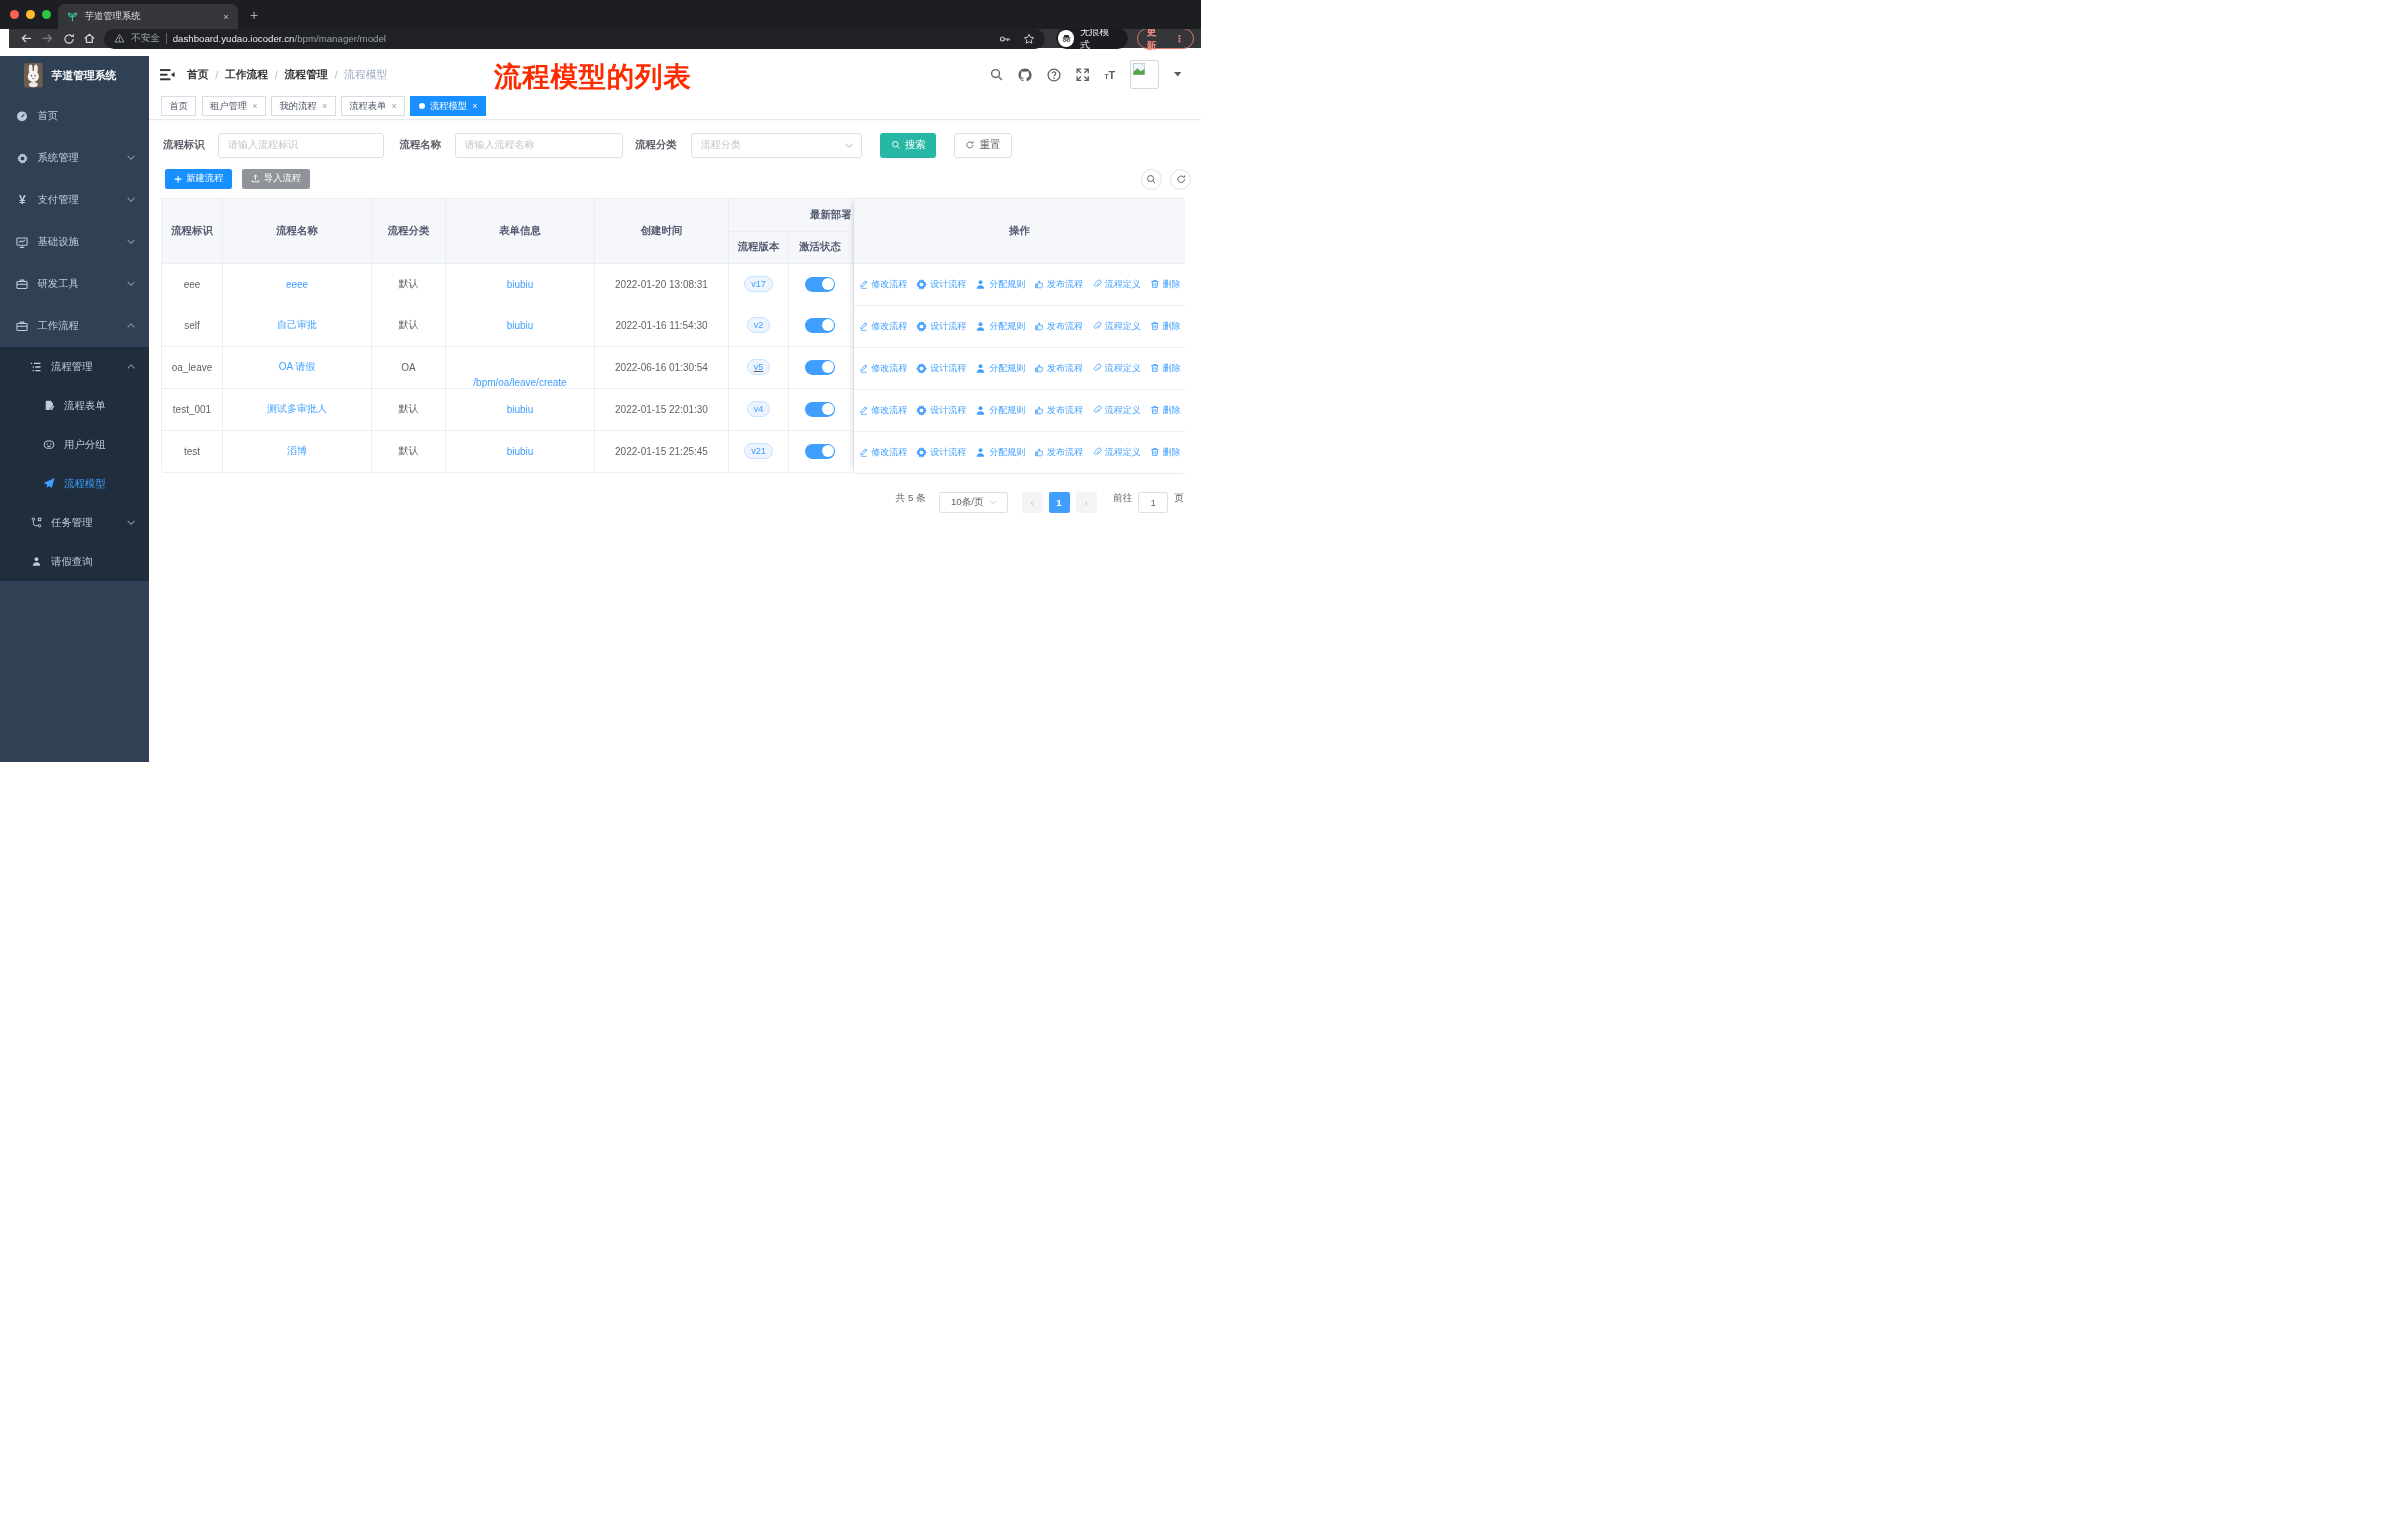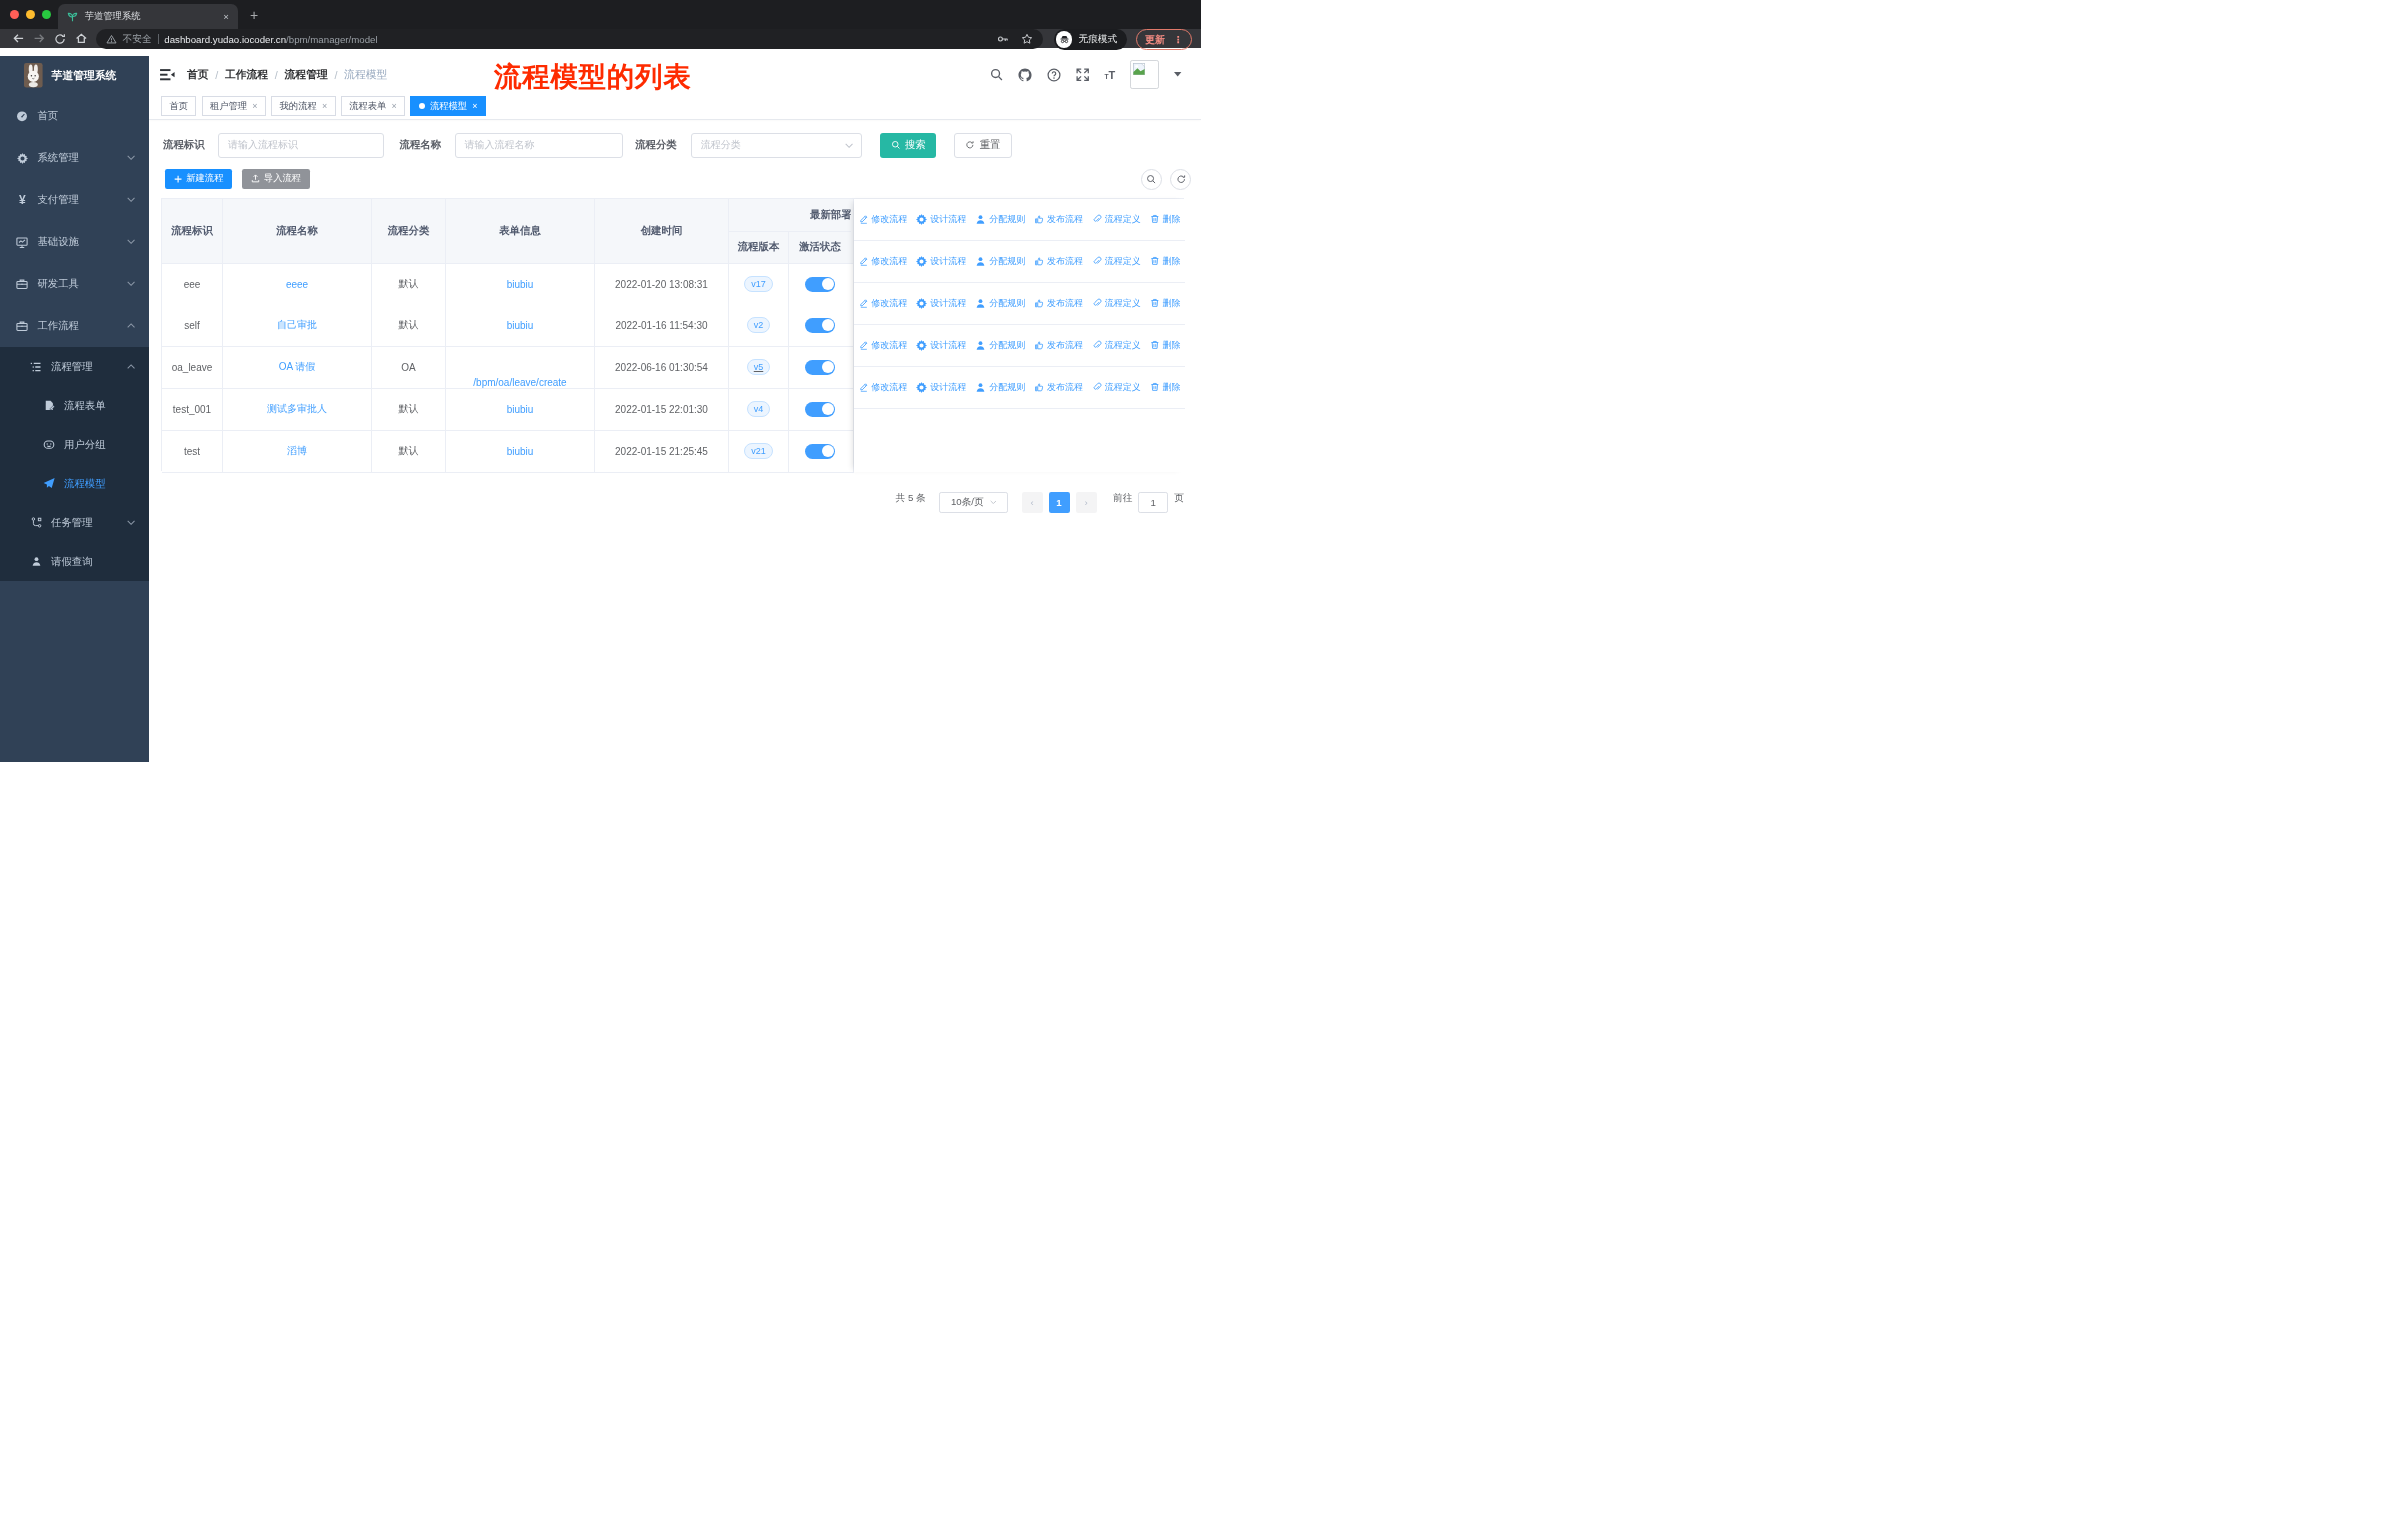--- a/index.html
+++ b/index.html
@@ -10,21 +10,21 @@
 
   
   .browser { position:absolute; left:0; top:0; width:1201px; height:56px; z-index:50; }
   .tabstrip { height:29px; background:#1d1e21; position:relative; }
   .lights { position:absolute; left:10.4px; top:10.4px; display:flex; gap:6.7px; }
   .light { width:9px; height:9px; border-radius:50%; }
   .btab { position:absolute; left:58px; top:3.7px; width:180px; height:25px; background:#35363a;
           border-radius:6.7px 6.7px 0 0; display:flex; align-items:center; gap:6.7px; padding:0 9px; color:#dfe1e5; font-size:9.3px; }
   .btab-close { margin-left:auto; color:#bdc1c6; font-size:9.7px; }
   .newtab { position:absolute; left:250px; top:7.4px; color:#a8aaad; font-size:14px; font-weight:300; }
-  .toolbar { height:19px; background:#35363a; display:flex; padding:0 7.4px; color:#cdd0d4; }
+  .toolbar { height:19px; background:#35363a; display:flex; align-items:center; padding:0 7.4px; color:#cdd0d4;margin-left:9px; }
   .navic { width:21px; display:flex; justify-content:center; }
   .dim { color:#797b7f; }
   .urlpill { margin-left:4.5px; width:947px; height:20px; background:#202124; border-radius:10.4px;
              display:flex; align-items:center; gap:6px; padding:0 9.7px; font-size:9.7px; color:#9aa0a6; }
   .url-sep { width:0.7px; height:10.4px; background:#5f6368; }
   .url-host { color:#e8eaed; }
   .pill-right { margin-left:auto; display:flex; gap:12px; align-items:center; color:#c7cacd; }
   .incog { margin-left:11px; height:21px; background:#1b1c1f; border-radius:10.4px; display:flex; align-items:center;
            gap:6px; padding:0 9.7px 0 2.2px; color:#eceeef; font-size:9.7px; }
   .incog-circle { width:16.4px; height:16.4px; border-radius:50%; background:#fff; display:flex; align-items:center; justify-content:center; }
@@ -614,20 +614,21 @@
         <div class="td" style="left: 567px; top: 232px; width: 60px; height: 42px;">
           <span class="vbadge">v21</span>
         </div>
         <div class="td" style="left: 627px; top: 232px; width: 63px; height: 42px;">
           <span class="switch" style="background: rgb(64, 158, 255);">
             <span class="knob"></span>
           </span>
         </div>
         <div class="td" style="left: 689px; top: 232px; width: 3px; height: 42px;"></div>
         <div class="fixcol">
+          <div class="fixhead">操作</div>
           <div class="fixrow">
             <span class="alink">
               <span class="icon ">
                 <svg width="9.7" height="9.7" viewBox="0 0 16 16" fill="none" stroke="currentColor" stroke-width="1.4">
                   <path d="M3 10.8L10.8 3l2.2 2.2L5.2 13H3v-2.2zM9.6 4.2l2.2 2.2"></path>
                   <path d="M3 15.4h10" stroke-width="1.2"></path>
                 </svg>
               </span>
               <span>修改流程</span>
             </span>

